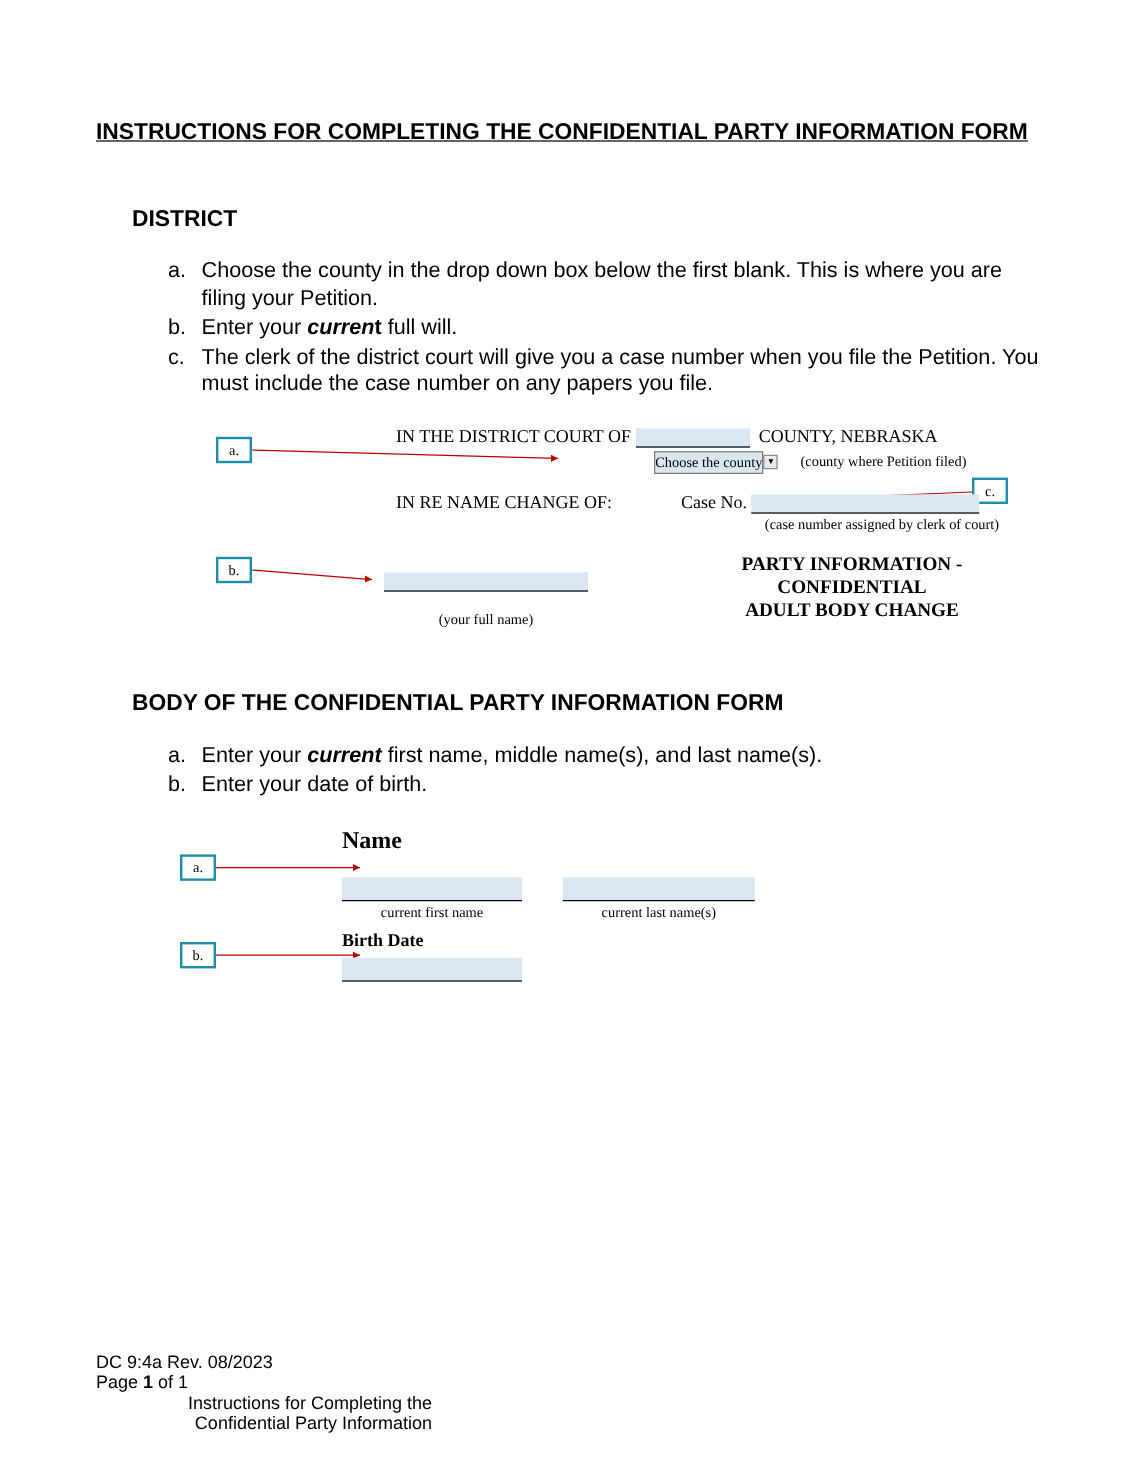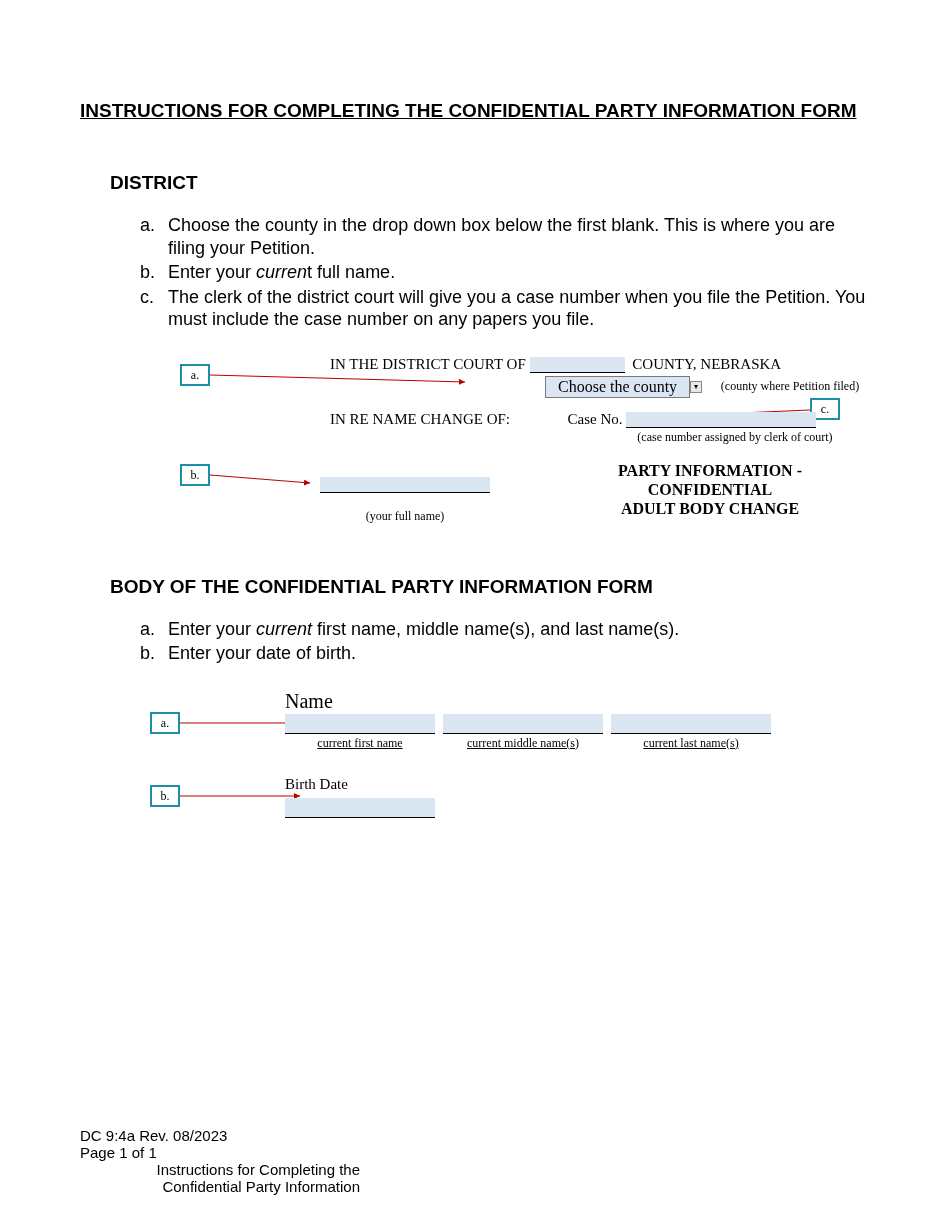--- a/index.html
+++ b/index.html
@@ -32,21 +32,21 @@
     display: flex;
     font-size: 18px;
     line-height: 1.25;
     margin-bottom: 2px;
   }
   .list-marker {
     width: 28px;
     flex-shrink: 0;
   }
   .list-text { flex: 1; }
-  .bold { font-weight: normal; }
+  .bold { font-weight: bold; }
   .italic { font-style: italic; }
 
   
   .form-ex {
     position: relative;
     margin-left: 100px;
     margin-bottom: 40px;
     font-family: "Times New Roman", Times, serif;
     font-size: 15px;
   }
@@ -71,22 +71,22 @@
     vertical-align: bottom;
   }
   .subtxt {
     font-size: 12px;
     text-align: center;
   }
   .dd {
     display: inline-block;
     background: #dbe6f3;
     border: 1px solid #7a7a7a;
-    font-size: 16px;
-    padding: 1px 12px;
+    font-size: 12px;
+    padding: 1px 0;
     vertical-align: middle;
   }
   .dd-arrow {
     display: inline-block;
     background: #e8e8e8;
     border: 1px solid #888;
     width: 12px;
     height: 12px;
     font-size: 8px;
     text-align: center;
@@ -122,21 +122,21 @@
 <div class="section-head">DISTRICT</div>
 
 <div class="list">
   <div class="list-item">
     <span class="list-marker">a.</span>
     <span class="list-text">Choose the county in the drop down box below the first blank. This is where you are filing your Petition.</span>
   </div>
   <div class="list-item">
     <span class="list-marker">b.</span>
     <span class="list-text">
-      <span>Enter your </span><span class="bold italic">curren</span><span class="bold">t</span><span> full name.</span>
+      <span>Enter your </span><span class="bold italic">curren</span><span class="bold">t</span><span> full will.</span>
     </span>
   </div>
   <div class="list-item">
     <span class="list-marker">c.</span>
     <span class="list-text">The clerk of the district court will give you a case number when you file the Petition. You must include the case number on any papers you file.</span>
   </div>
 </div>
 
 <div class="form-ex" style="height:180px;">
   <div class="callout" style="top:8px; left:0;">a.</div>
@@ -229,31 +229,27 @@
     <defs>
         <marker id="ah5" markerWidth="8" markerHeight="8" refX="6" refY="3" orient="auto">
           <path d="M0,0 L6,3 L0,6 Z" fill="#b00"></path>
         </marker>
       </defs>
     <line x1="30" y1="11" x2="150" y2="11" stroke="#b00" stroke-width="1" marker-end="url(#ah5)"></line>
   </svg>
 
   <div style="position:absolute; top:0; left:135px;">
     <div class="bold" style="font-size:20px;">Name</div>
-    <div style="display:flex; gap:8px; margin-top:1px;text-decoration:underline;">
+    <div style="display:flex; gap:34px; margin-top:18px;">
       <div>
         <span class="blank" style="width:150px;"></span>
         <div class="subtxt" style="width:150px; margin-top:2px;">current first name</div>
       </div>
       <div>
         <span class="blank" style="width:160px;"></span>
-        <div class="subtxt" style="width:160px; margin-top:2px;">current middle name(s)</div>
-      </div>
-      <div>
-        <span class="blank" style="width:160px;"></span>
         <div class="subtxt" style="width:160px; margin-top:2px;">current last name(s)</div>
       </div>
     </div>
   </div>
 
   <div style="position:absolute; top:86px; left:135px;">
     <div class="bold" style="font-size:15px;">Birth Date</div>
     <span class="blank" style="width:150px; margin-top:5px;"></span>
   </div>
 </div>

